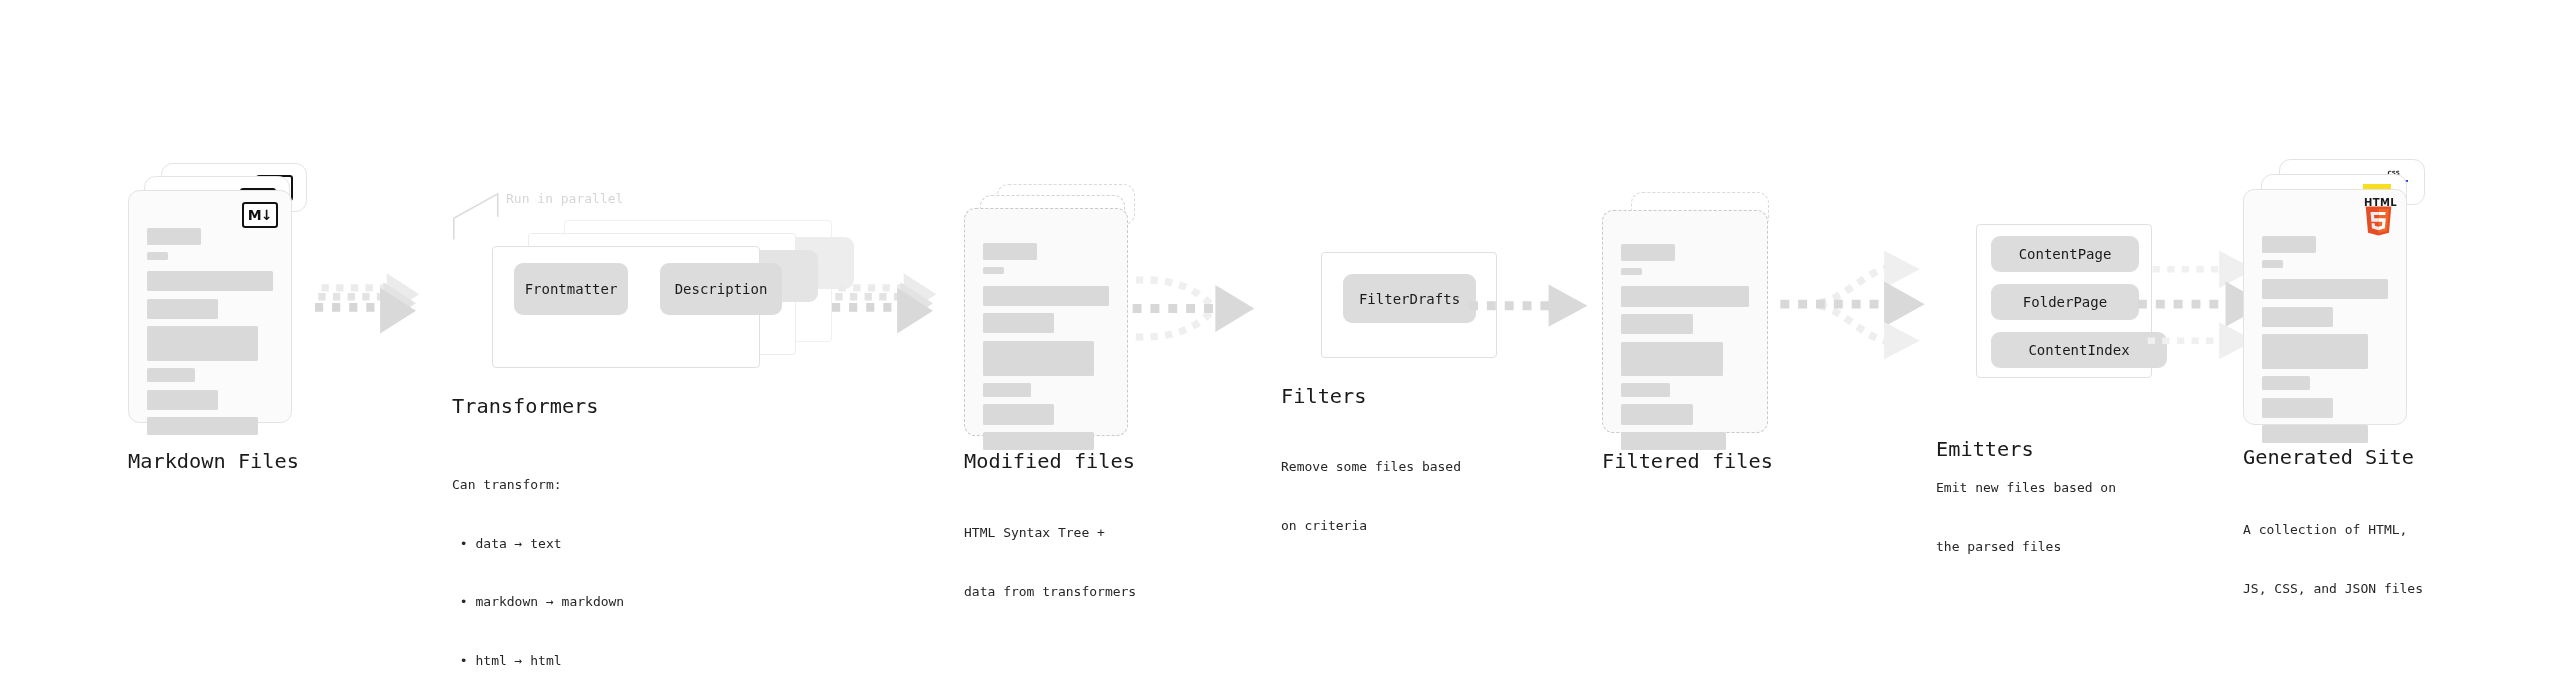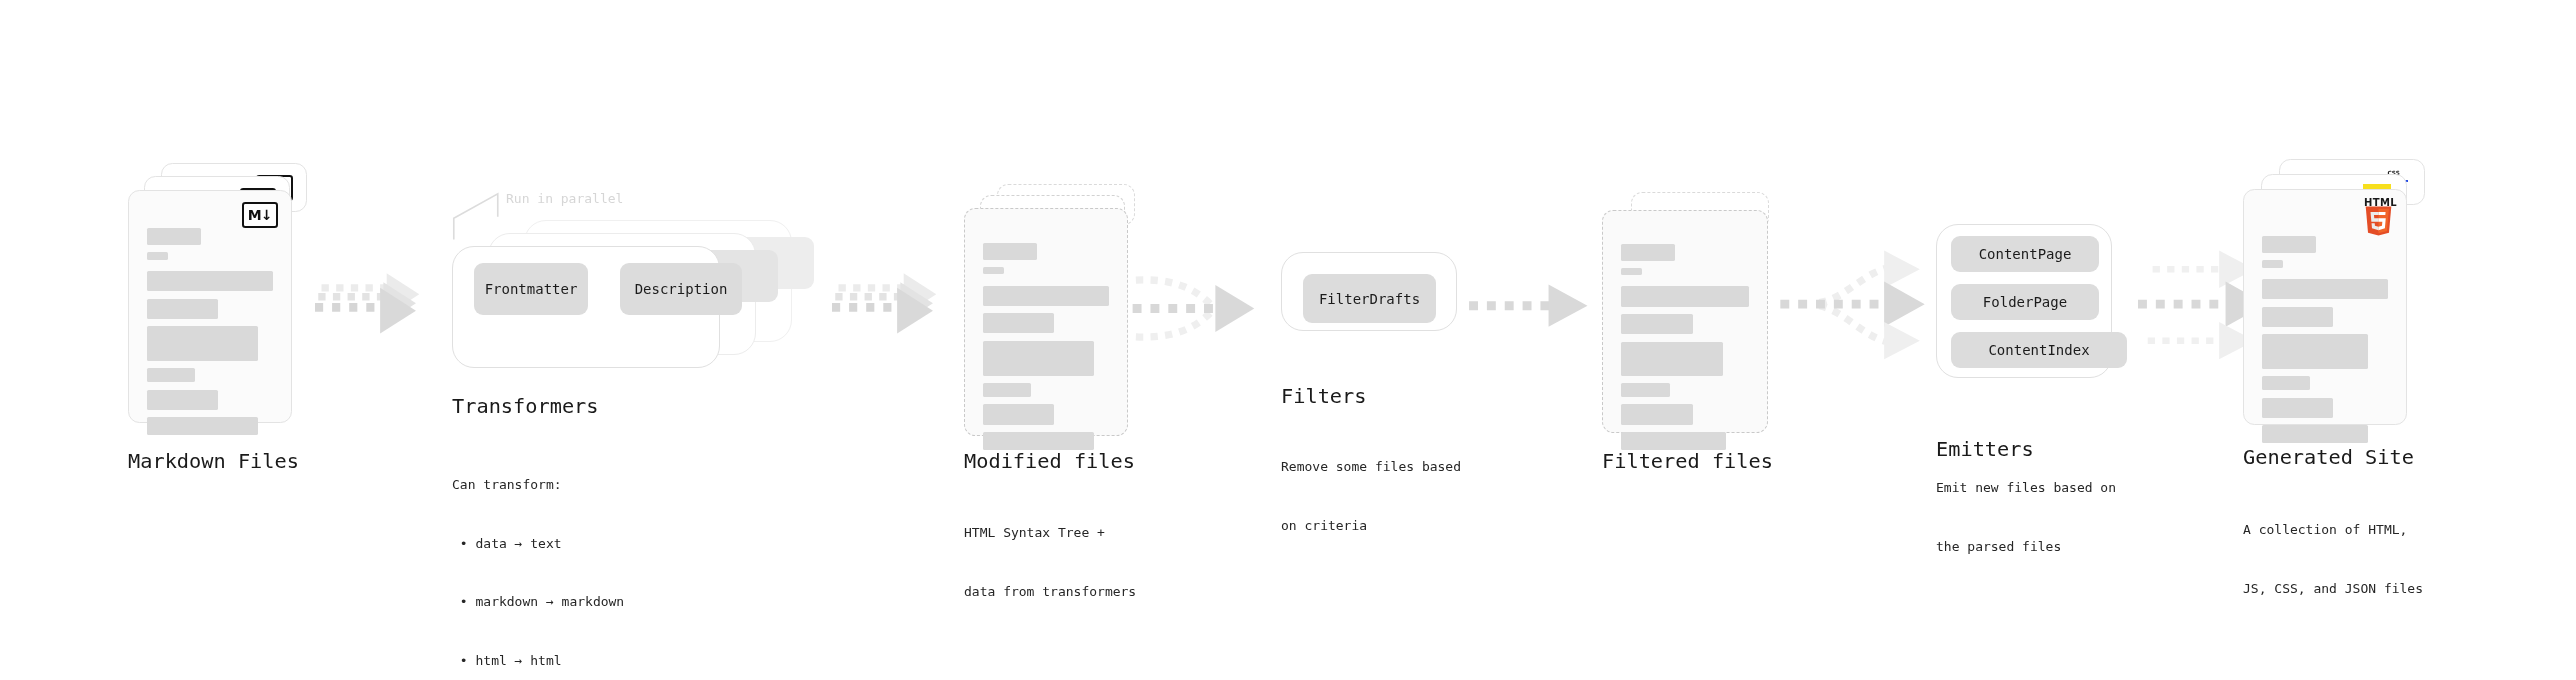--- a/index.html
+++ b/index.html
@@ -123,22 +123,23 @@
     line-height: 19.5px;
     color: #262626;
     white-space: pre;
   }
 
   
   .container-box {
     position: absolute;
     box-sizing: border-box;
     border: 1.3px solid #e0e0e0;
-    border-radius: 22px;
+    border-radius: 4px;
     background: #ffffff;
+    margin-left: 40px;
   }
   .pill {
     position: absolute;
     box-sizing: border-box;
     background: #dcdcdc;
     border-radius: 9px;
     display: flex;
     align-items: center;
     justify-content: center;
     font-family: "DejaVu Sans Mono", monospace;
@@ -297,21 +298,21 @@
 
   <svg class="arrow-layer" width="146" height="114" style="left:1131px; top:262px;" viewBox="0 0 180 140">
     <g fill="none" stroke-linecap="butt">
       <path d="M6,22 C48,20 78,30 100,54" stroke="#efefef" stroke-width="9" stroke-dasharray="9 9"></path>
       <path d="M6,92 C48,94 78,84 100,60" stroke="#efefef" stroke-width="9" stroke-dasharray="9 9"></path>
       <line x1="2" y1="57" x2="112" y2="57" stroke="#d8d8d8" stroke-width="11" stroke-dasharray="11 11"></line>
     </g>
     <polygon points="104,28 152,57 104,86" fill="#d9d9d9"></polygon>
   </svg>
 
-  <div class="container-box" style="left:1281px; top:252px; width:176px; height:79px;padding-left:42px;">
+  <div class="container-box" style="left:1281px; top:252px; width:176px; height:106px;padding-left:42px;">
     <div class="pill" style="left:21px; top:21px; width:133px; height:49px;">FilterDrafts</div>
   </div>
 
   <div class="title" style="left:1281px; top:384px;">Filters</div>
 
   <div class="caption" style="left:1281px; top:418px;">
     <div>Remove some files based</div>
     <div>on criteria</div>
   </div>
 

